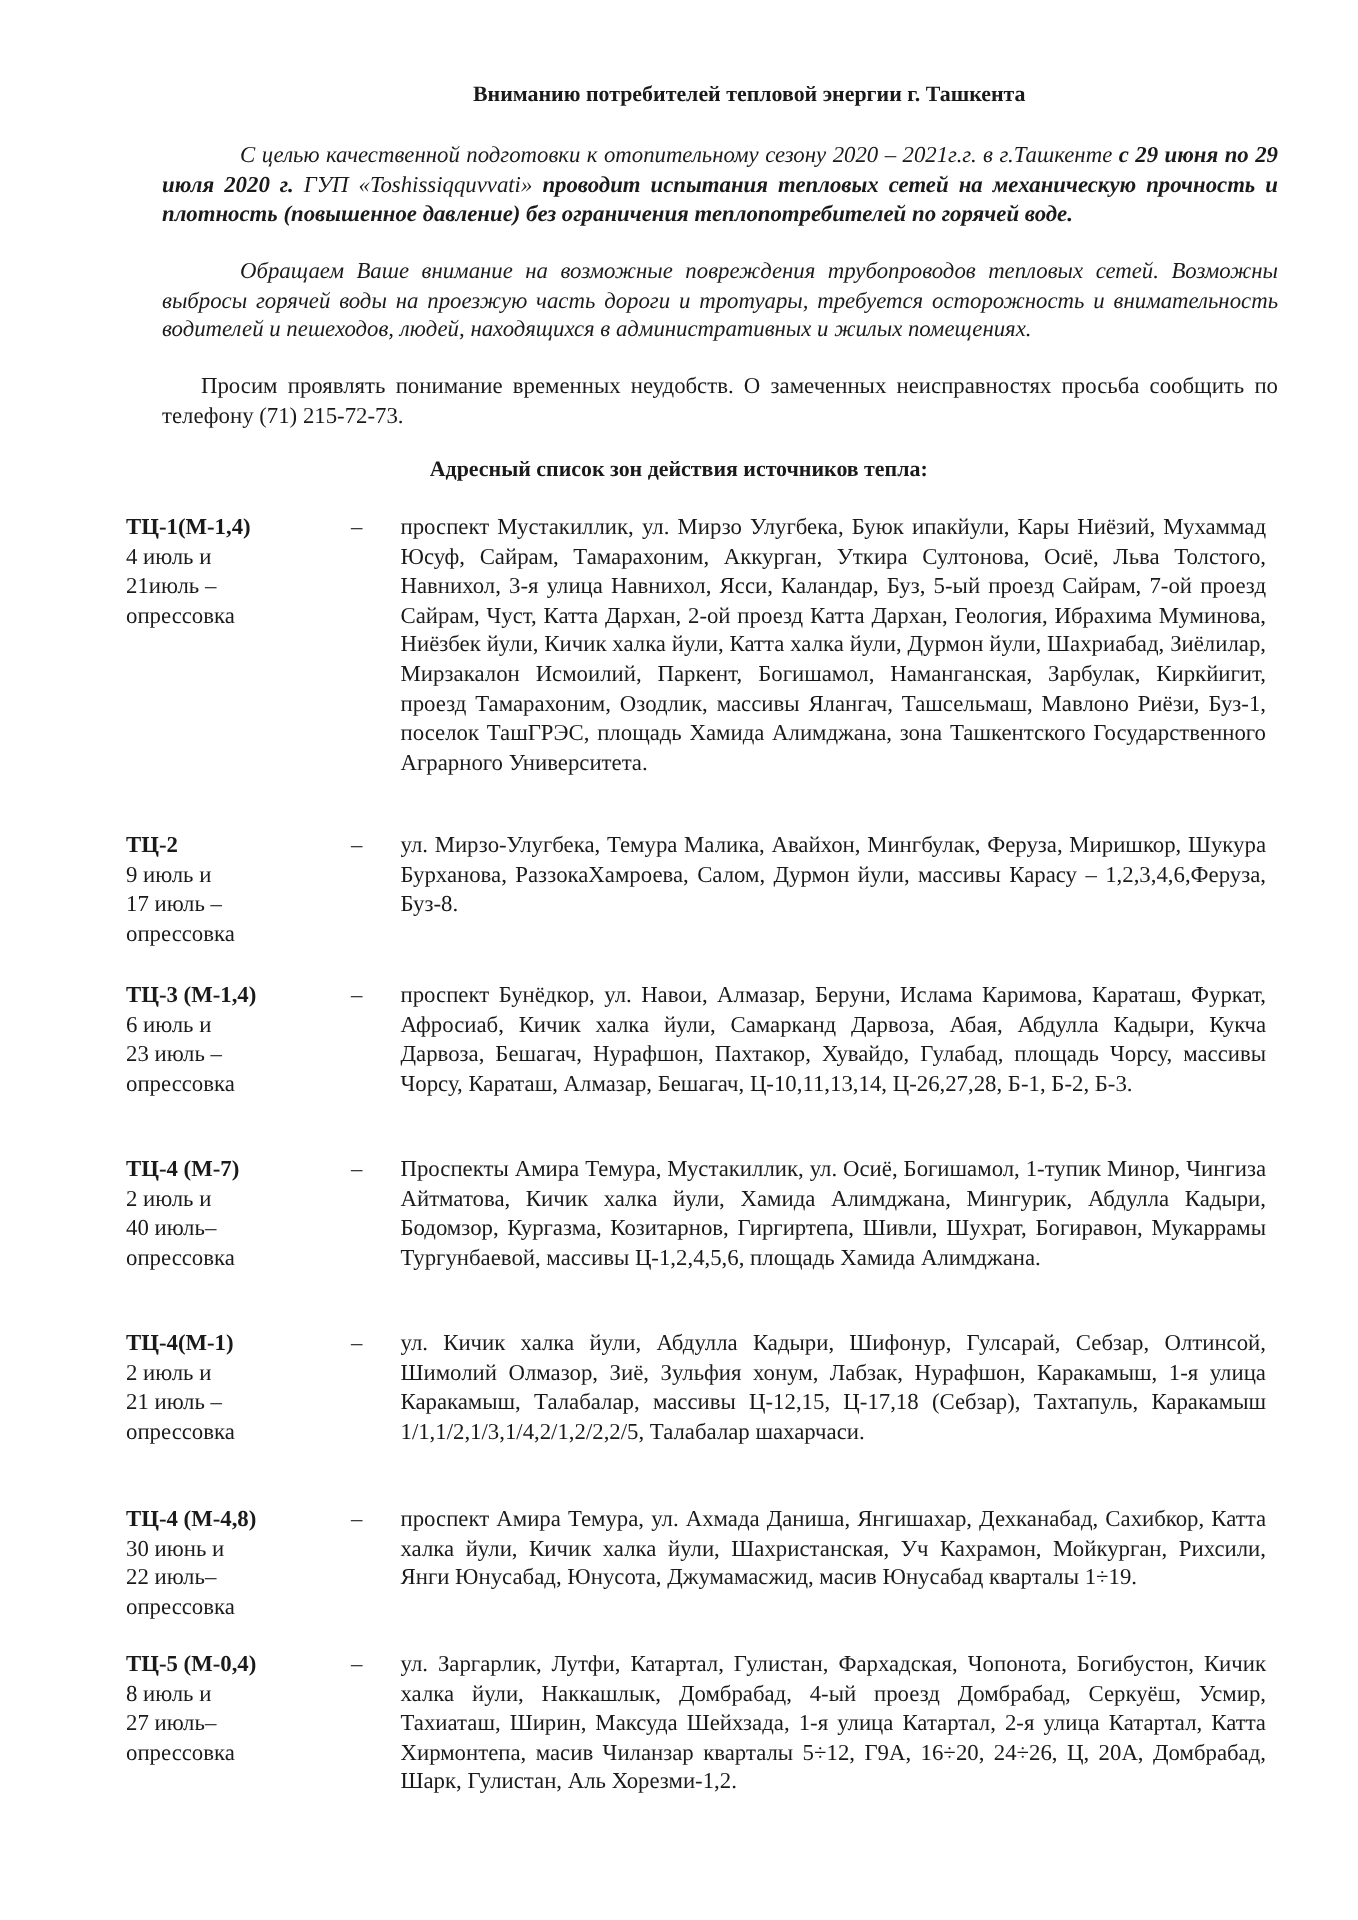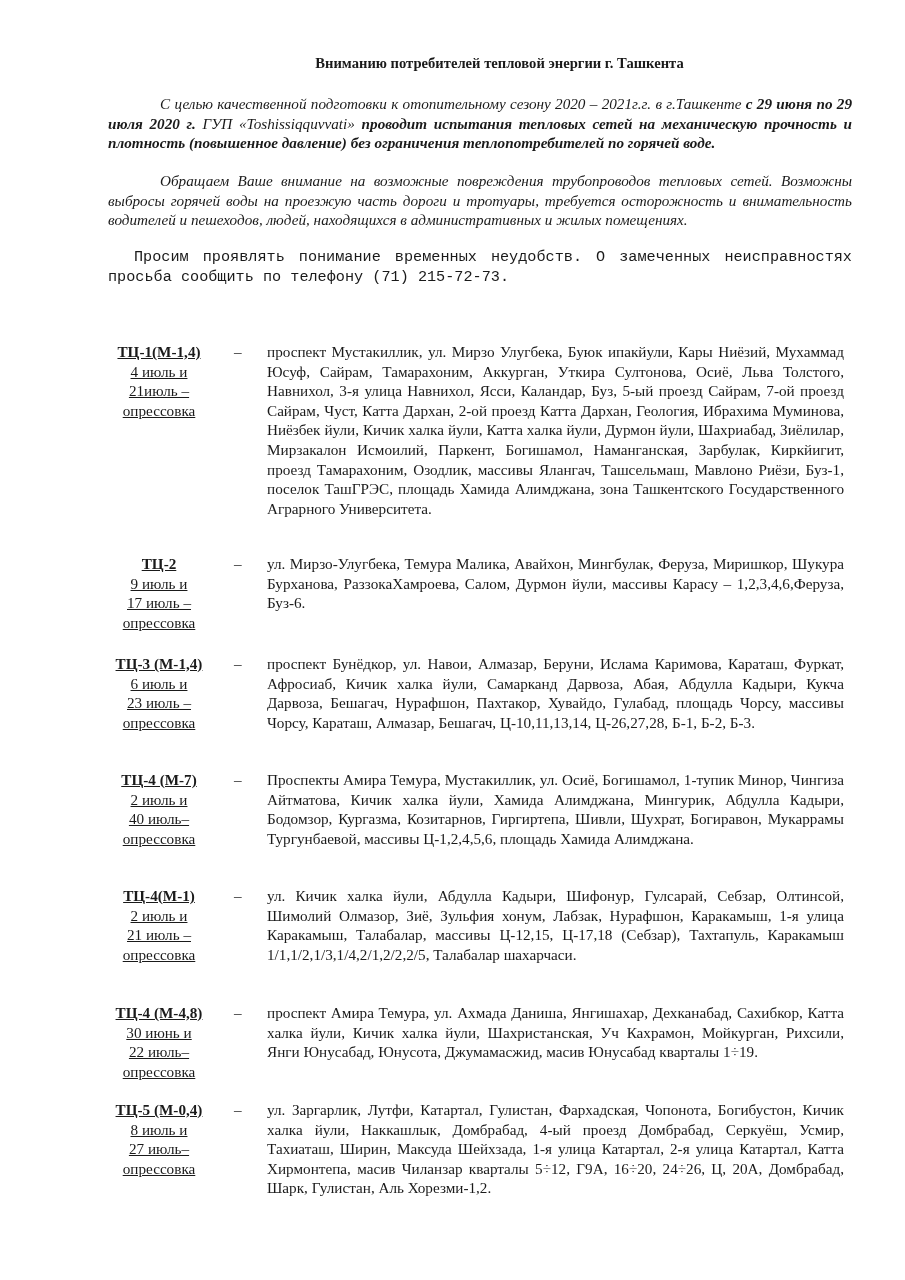--- a/index.html
+++ b/index.html
@@ -12,29 +12,29 @@
   .title {
     position: absolute; top: 54px; left: 0; width: 905px; text-align: center;
     font-weight: bold; font-size: 14.6px; padding-left: 47px;
   }
   .intro { position: absolute; left: 108px; width: 744px; text-align: justify; }
   .intro p { margin: 0; }
   .p1 { top: 94px; }
   .p2 { top: 171px; }
   .p3 { top: 248px; }
   .indent { text-indent: 52px; font-style: italic; }
-  .indent-small { text-indent: 26px; font-family: Liberation Mono, monospace; }
+  .indent-small { text-indent: 26px; }
   .b { font-weight: bold; }
   .subtitle {
     position: absolute; top: 304px; left: 0; width: 905px; text-align: center;
     font-weight: bold; font-size: 14.6px;
   }
   .entry { position: absolute; left: 84px; width: 760px; }
   .entry .left { position: absolute; left: 0; top: 0; width: 150px; }
-  .entry .left div { text-decoration: underline; white-space: nowrap; text-align: center; }
+  .entry .left div { white-space: nowrap; }
   .entry .left .code { font-weight: bold; }
   .entry .dash { position: absolute; left: 150px; top: 0; }
   .entry .addr { position: absolute; left: 183px; top: 0; width: 577px; text-align: justify; }
 </style>
 </head>
 <body>
 
 <div class="page">
 
   <div class="title">Вниманию потребителей тепловой энергии г. Ташкента</div>
@@ -46,41 +46,42 @@
   </div>
 
   <div class="intro p2">
     <p class="indent">Обращаем Ваше внимание на возможные повреждения трубопроводов тепловых сетей. Возможны выбросы горячей воды на проезжую часть дороги и тротуары, требуется осторожность и внимательность водителей и пешеходов, людей, находящихся в административных и жилых помещениях.</p>
   </div>
 
   <div class="intro p3">
     <p class="indent-small">Просим проявлять понимание временных неудобств. О замеченных неисправностях просьба сообщить по телефону (71) 215-72-73.</p>
   </div>
 
+  <div class="subtitle">Адресный список зон действия источников тепла:</div>
 
   <div class="entry" style="top:342px;">
     <div class="left">
       <div class="code">ТЦ-1(М-1,4)</div>
       <div>4 июль и</div>
       <div>21июль –</div>
       <div>опрессовка</div>
     </div>
     <div class="dash">–</div>
     <div class="addr">проспект Мустакиллик, ул. Мирзо Улугбека, Буюк ипакйули, Кары Ниёзий, Мухаммад Юсуф, Сайрам, Тамарахоним, Аккурган, Уткира Султонова, Осиё, Льва Толстого, Навнихол, 3-я улица Навнихол, Ясси, Каландар, Буз, 5-ый проезд Сайрам, 7-ой проезд Сайрам, Чуст, Катта Дархан, 2-ой проезд Катта Дархан, Геология, Ибрахима Муминова, Ниёзбек йули, Кичик халка йули, Катта халка йули, Дурмон йули, Шахриабад, Зиёлилар, Мирзакалон Исмоилий, Паркент, Богишамол, Наманганская, Зарбулак, Киркйигит, проезд Тамарахоним, Озодлик, массивы Ялангач, Ташсельмаш, Мавлоно Риёзи, Буз-1, поселок ТашГРЭС, площадь Хамида Алимджана, зона Ташкентского Государственного Аграрного Университета.</div>
   </div>
 
   <div class="entry" style="top:554px;">
     <div class="left">
       <div class="code">ТЦ-2</div>
       <div>9 июль и</div>
       <div>17 июль –</div>
       <div>опрессовка</div>
     </div>
     <div class="dash">–</div>
-    <div class="addr">ул. Мирзо-Улугбека, Темура Малика, Авайхон, Мингбулак, Феруза, Миришкор, Шукура Бурханова, РаззокаХамроева, Салом, Дурмон йули, массивы Карасу – 1,2,3,4,6,Феруза, Буз-6.</div>
+    <div class="addr">ул. Мирзо-Улугбека, Темура Малика, Авайхон, Мингбулак, Феруза, Миришкор, Шукура Бурханова, РаззокаХамроева, Салом, Дурмон йули, массивы Карасу – 1,2,3,4,6,Феруза, Буз-8.</div>
   </div>
 
   <div class="entry" style="top:654px;">
     <div class="left">
       <div class="code">ТЦ-3 (М-1,4)</div>
       <div>6 июль и</div>
       <div>23 июль –</div>
       <div>опрессовка</div>
     </div>
     <div class="dash">–</div>

